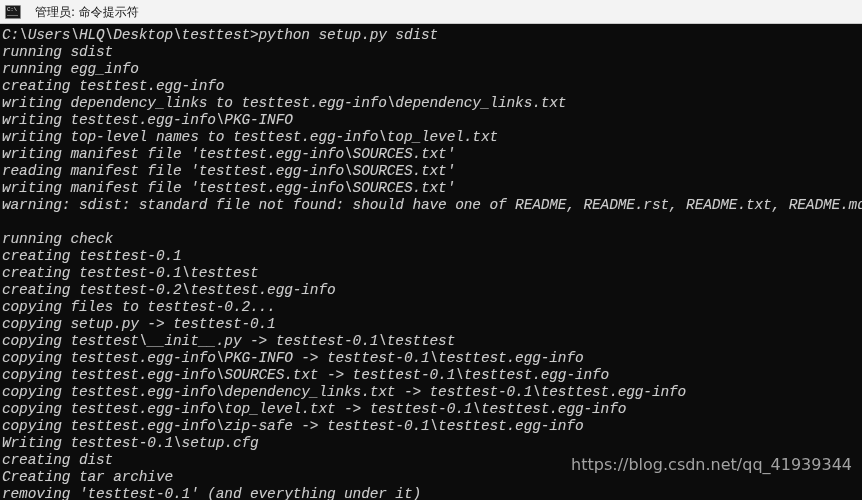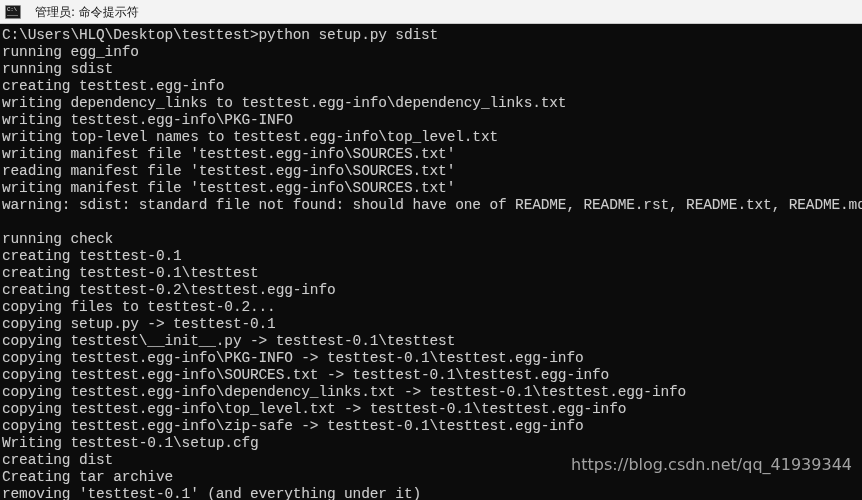--- a/index.html
+++ b/index.html
@@ -88,20 +88,21 @@
   }
   .console-line {
     font-family: "Liberation Mono", "DejaVu Sans Mono", monospace;
     font-size: 14.5px;
     line-height: 17px;
     height: 17px;
     color: #cccccc;
     white-space: pre;
     letter-spacing: -0.15px;
     text-shadow: 0 0 1px rgba(200,200,200,0.25);
+    font-style: italic;
   }
   .console-line.blank {
     color: transparent;
   }
 
   
   #watermark {
     position: absolute;
     right: 10px;
     bottom: 28px;
@@ -123,22 +124,22 @@
     <span id="titlebar-icon">
       <span class="cmd-glyph">C:\</span>
       <span class="cmd-bar"></span>
     </span>
     <span id="titlebar-title">管理员: 命令提示符</span>
   </div>
 
   <div id="console">
     <div id="console-lines">
         <div class="console-line">C:\Users\HLQ\Desktop\testtest&gt;python setup.py sdist</div>
+        <div class="console-line">running sdist</div>
         <div class="console-line">running egg_info</div>
-        <div class="console-line">running sdist</div>
         <div class="console-line">creating testtest.egg-info</div>
         <div class="console-line">writing dependency_links to testtest.egg-info\dependency_links.txt</div>
         <div class="console-line">writing testtest.egg-info\PKG-INFO</div>
         <div class="console-line">writing top-level names to testtest.egg-info\top_level.txt</div>
         <div class="console-line">writing manifest file 'testtest.egg-info\SOURCES.txt'</div>
         <div class="console-line">reading manifest file 'testtest.egg-info\SOURCES.txt'</div>
         <div class="console-line">writing manifest file 'testtest.egg-info\SOURCES.txt'</div>
         <div class="console-line">warning: sdist: standard file not found: should have one of README, README.rst, README.txt, README.md</div>
         <div class="console-line blank">&nbsp;</div>
         <div class="console-line">running check</div>

